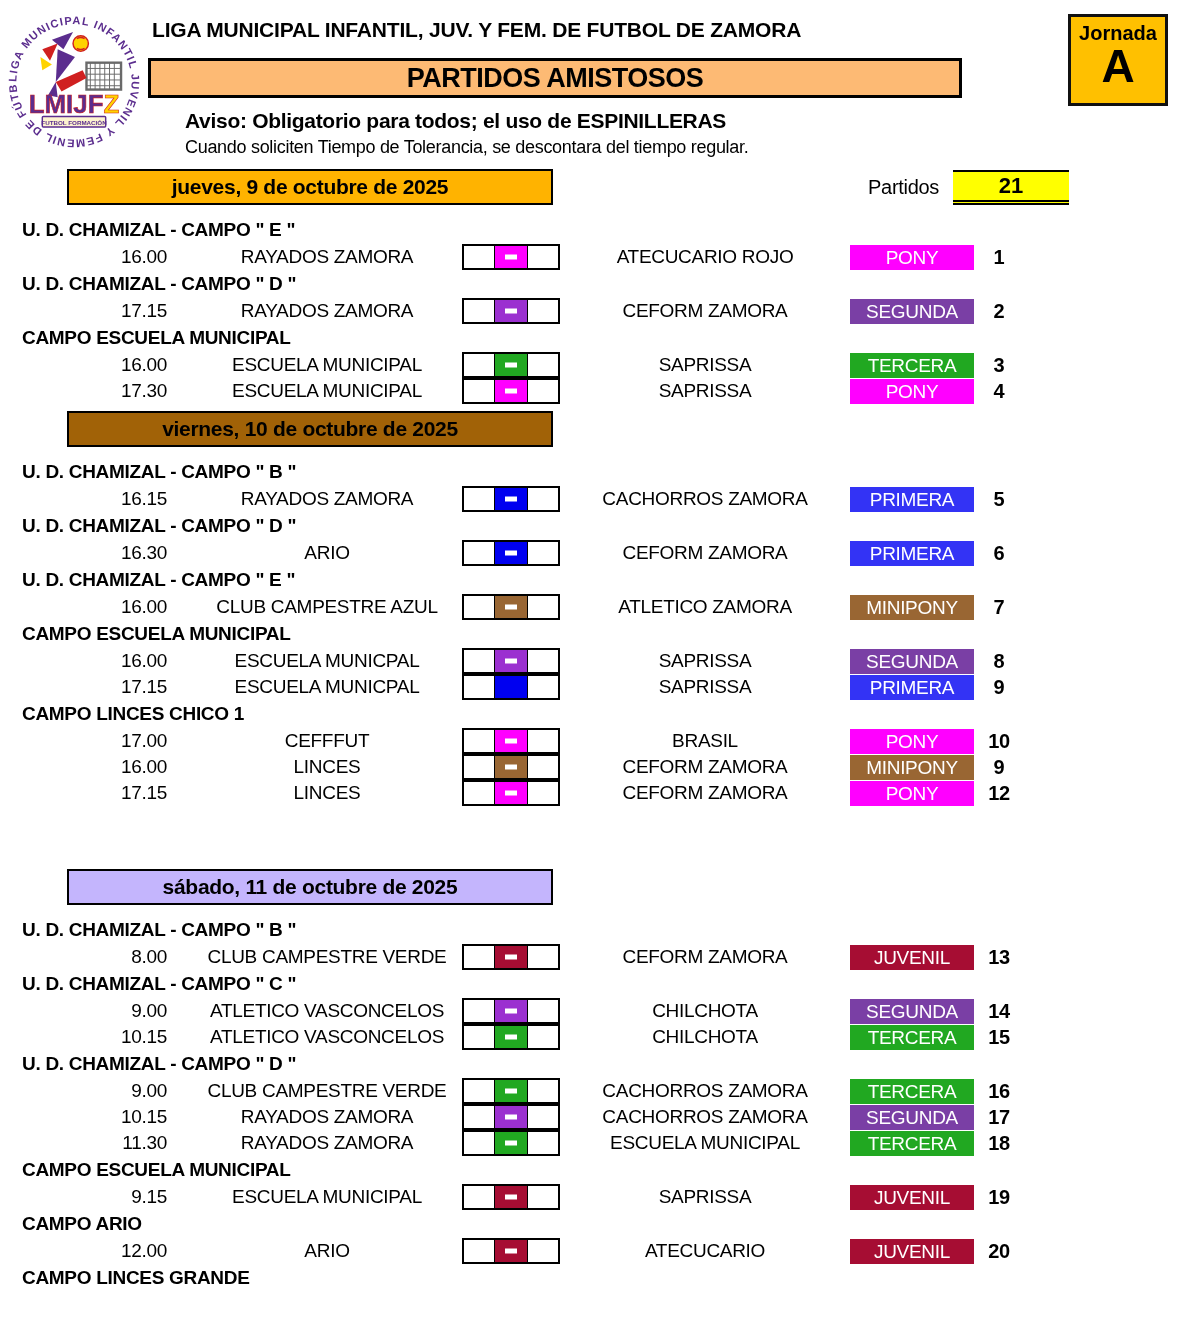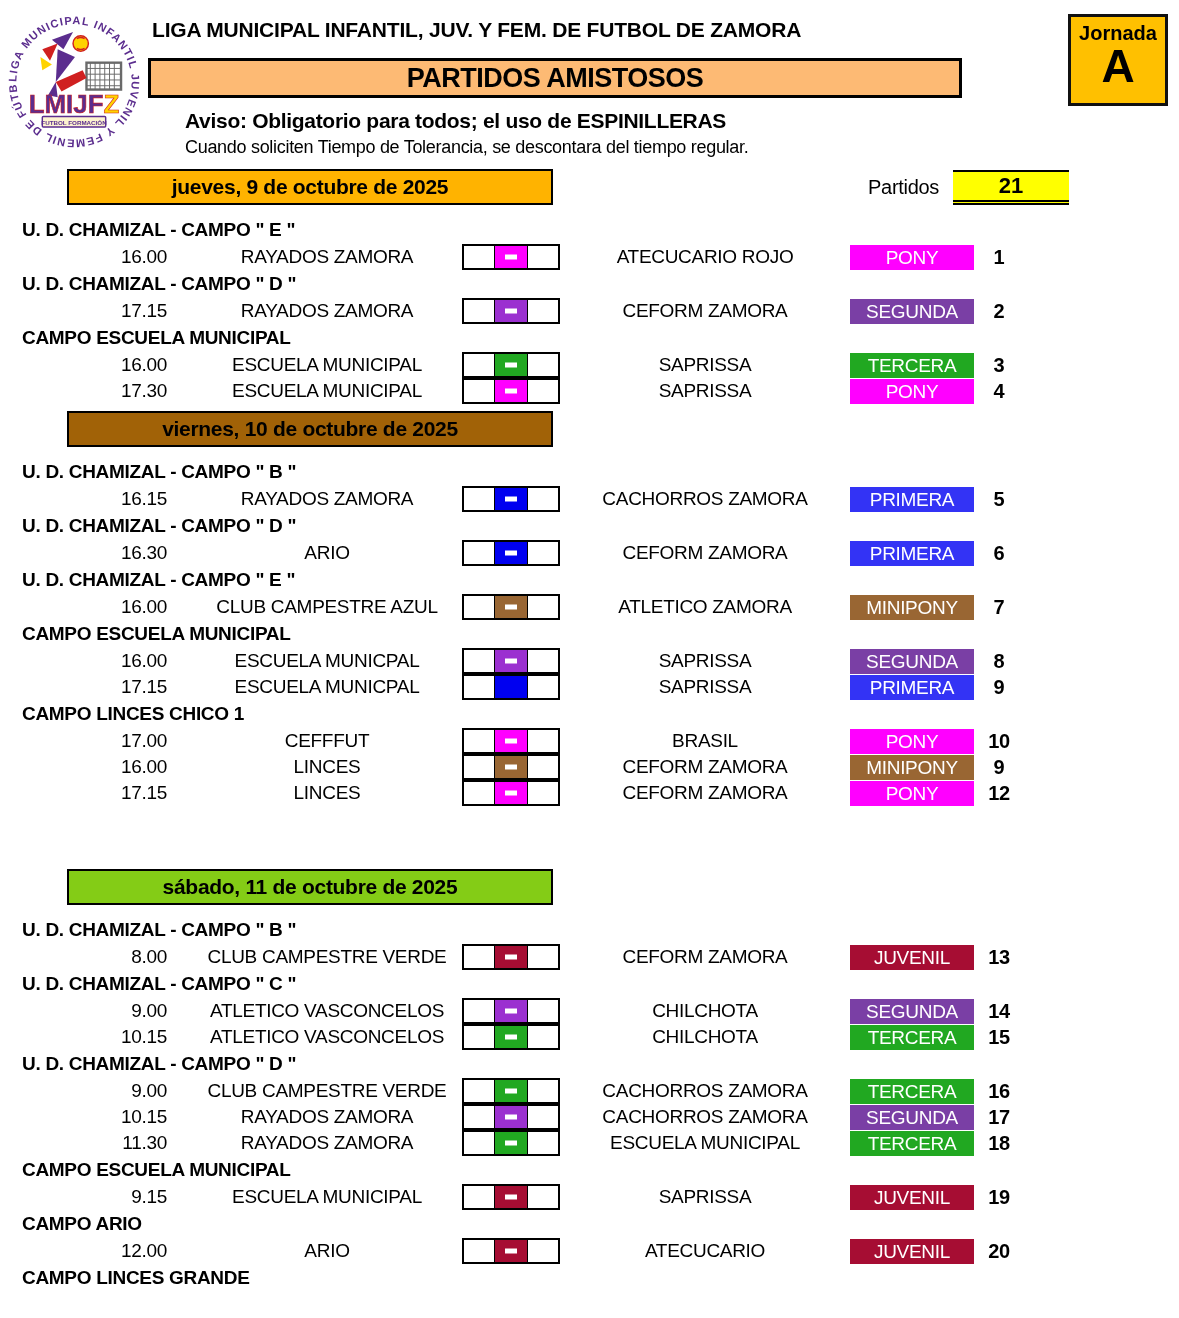--- a/index.html
+++ b/index.html
@@ -300,21 +300,21 @@
     <div class="m-away">CEFORM ZAMORA</div>
     <div class="badge-cell">
       <div class="badge" style="background: rgb(255, 0, 255);">PONY</div>
     </div>
     <div class="m-num">12</div>
   </div>
       </div>
   </section>
     <section class="day">
     <div class="day-header">
-      <div class="date-box" style="background: #84cc16;">sábado, 11 de octubre de 2025</div>
+      <div class="date-box" style="background: #c4b5fd;">sábado, 11 de octubre de 2025</div>
 
     </div>
     <div>
         <div class="venue-name">U. D. CHAMIZAL - CAMPO " B "</div>
         <div class="match-row">
     <div class="m-time">8.00</div>
     <div class="m-home">CLUB CAMPESTRE VERDE</div>
     <div class="vs-box">
       <div class="vs-cell vs-left"></div>
       <div class="vs-cell vs-center" style="background: rgb(166, 13, 51);">

